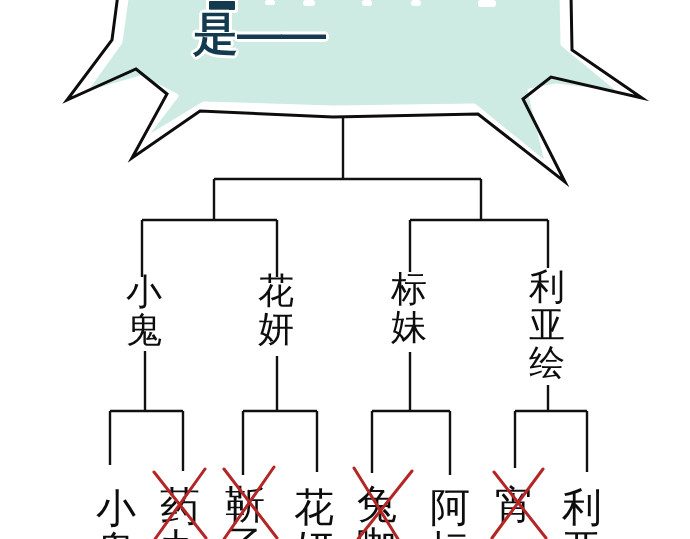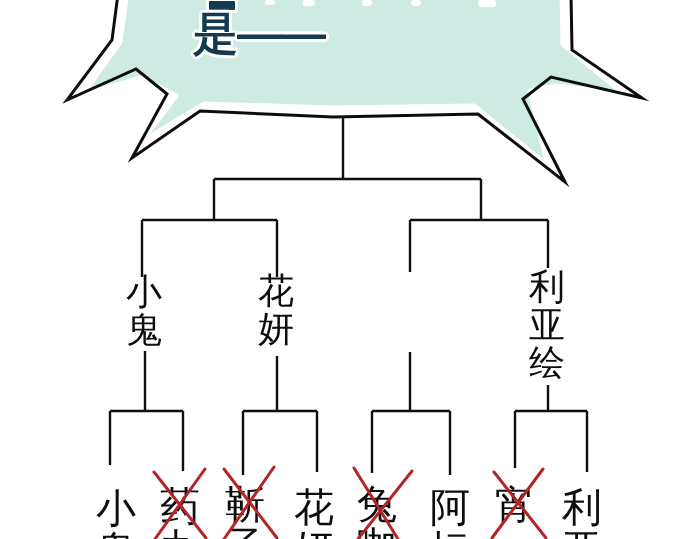--- a/index.html
+++ b/index.html
@@ -49,20 +49,21 @@
     <div class="remnant" style="left:303px;top:0;width:12px;height:6px;"></div>
     <div class="remnant" style="left:362px;top:0;width:10px;height:6px;"></div>
     <div class="remnant" style="left:411px;top:0;width:10px;height:6px;"></div>
     <div class="remnant" style="left:478px;top:0;width:18px;height:7px;"></div>
   </div>
 
   <div class="bubble-text">是——</div>
 
   <div class="vname mid p-r2-0">小鬼</div>
   <div class="vname mid p-r2-1">花妍</div>
+  <div class="vname mid p-r2-2">标妹</div>
   <div class="vname mid p-r2-3">利亚绘</div>
 
   <div class="vname leaf p-l0">小鬼</div>
   <div class="vname leaf p-l1">药丸</div>
   <div class="vname leaf p-l2">靳子</div>
   <div class="vname leaf p-l3">花妍</div>
   <div class="vname leaf p-l4">兔咖</div>
   <div class="vname leaf p-l5">阿坛</div>
   <div class="vname leaf p-l6">宵</div>
   <div class="vname leaf p-l7">利亚绘</div>

